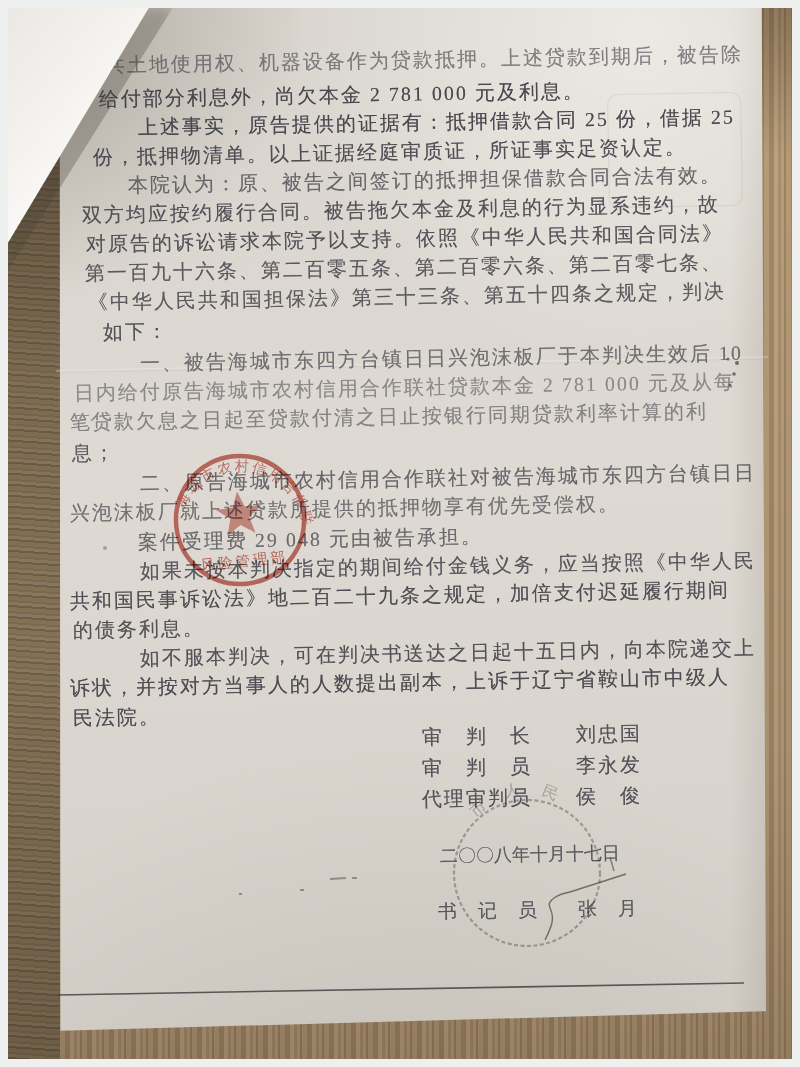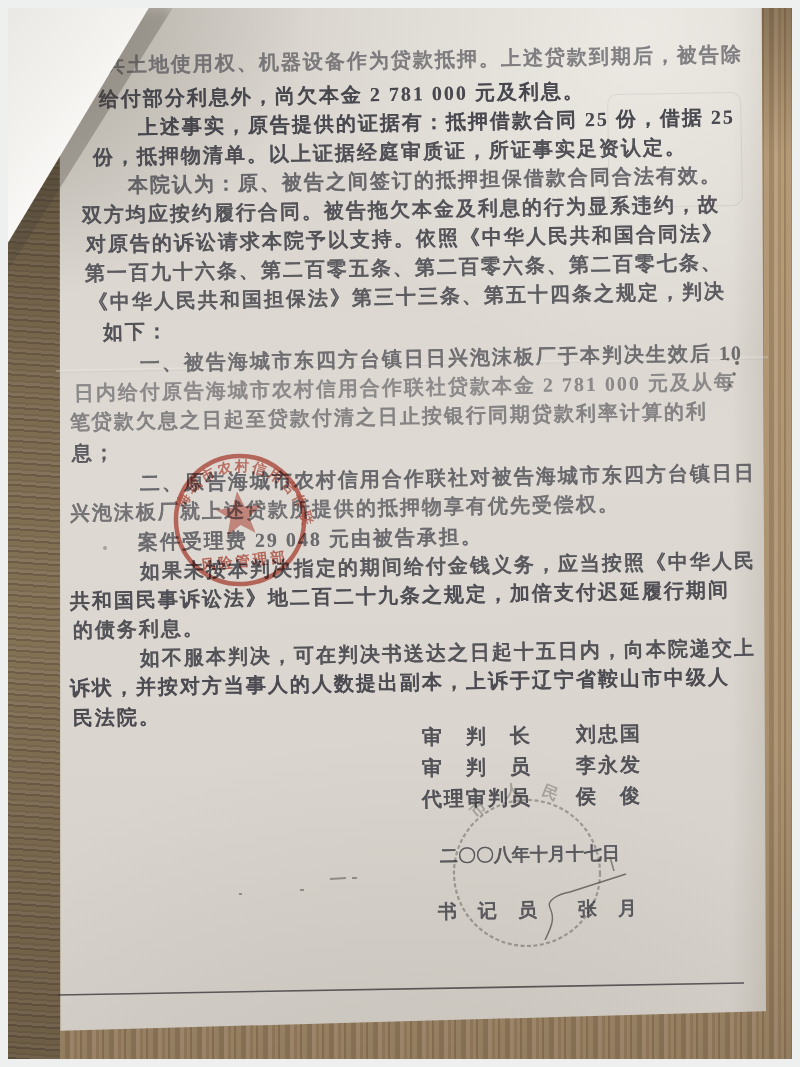--- a/index.html
+++ b/index.html
@@ -1,18 +1,18 @@
 <!DOCTYPE html>
 <html><head>
 <meta charset="utf-8">
 <style>
   html,body{margin:0;padding:0;background:#e9ebea;}
   .stage{position:relative;width:800px;height:1067px;background:#eef0ef;overflow:hidden;
          font-family:"Liberation Serif","DejaVu Serif",serif;}
-  .photo{position:absolute;inset:8px;overflow:hidden;background:#5eead4;font-weight:bold;}
+  .photo{position:absolute;inset:8px;overflow:hidden;background:#5eead4;}
 
   
   .wood-base{position:absolute;inset:0;
     background:
       linear-gradient(180deg, rgba(30,22,14,.28) 0%, rgba(30,22,14,0) 14%, rgba(30,22,14,.08) 70%, rgba(30,22,14,.22) 100%),
       repeating-linear-gradient(90deg,#a98e6b 0 3px,#b79c79 3px 6px,#9d8260 6px 8px,#b49a77 8px 13px,#a18766 13px 18px,#bca181 18px 22px);}
   
   .wood-left{position:absolute;left:0;top:0;width:52px;height:100%;
     background:
       linear-gradient(180deg, rgba(15,10,6,.5) 0%, rgba(15,10,6,.18) 36%, rgba(15,10,6,.12) 60%, rgba(15,10,6,.3) 100%),

